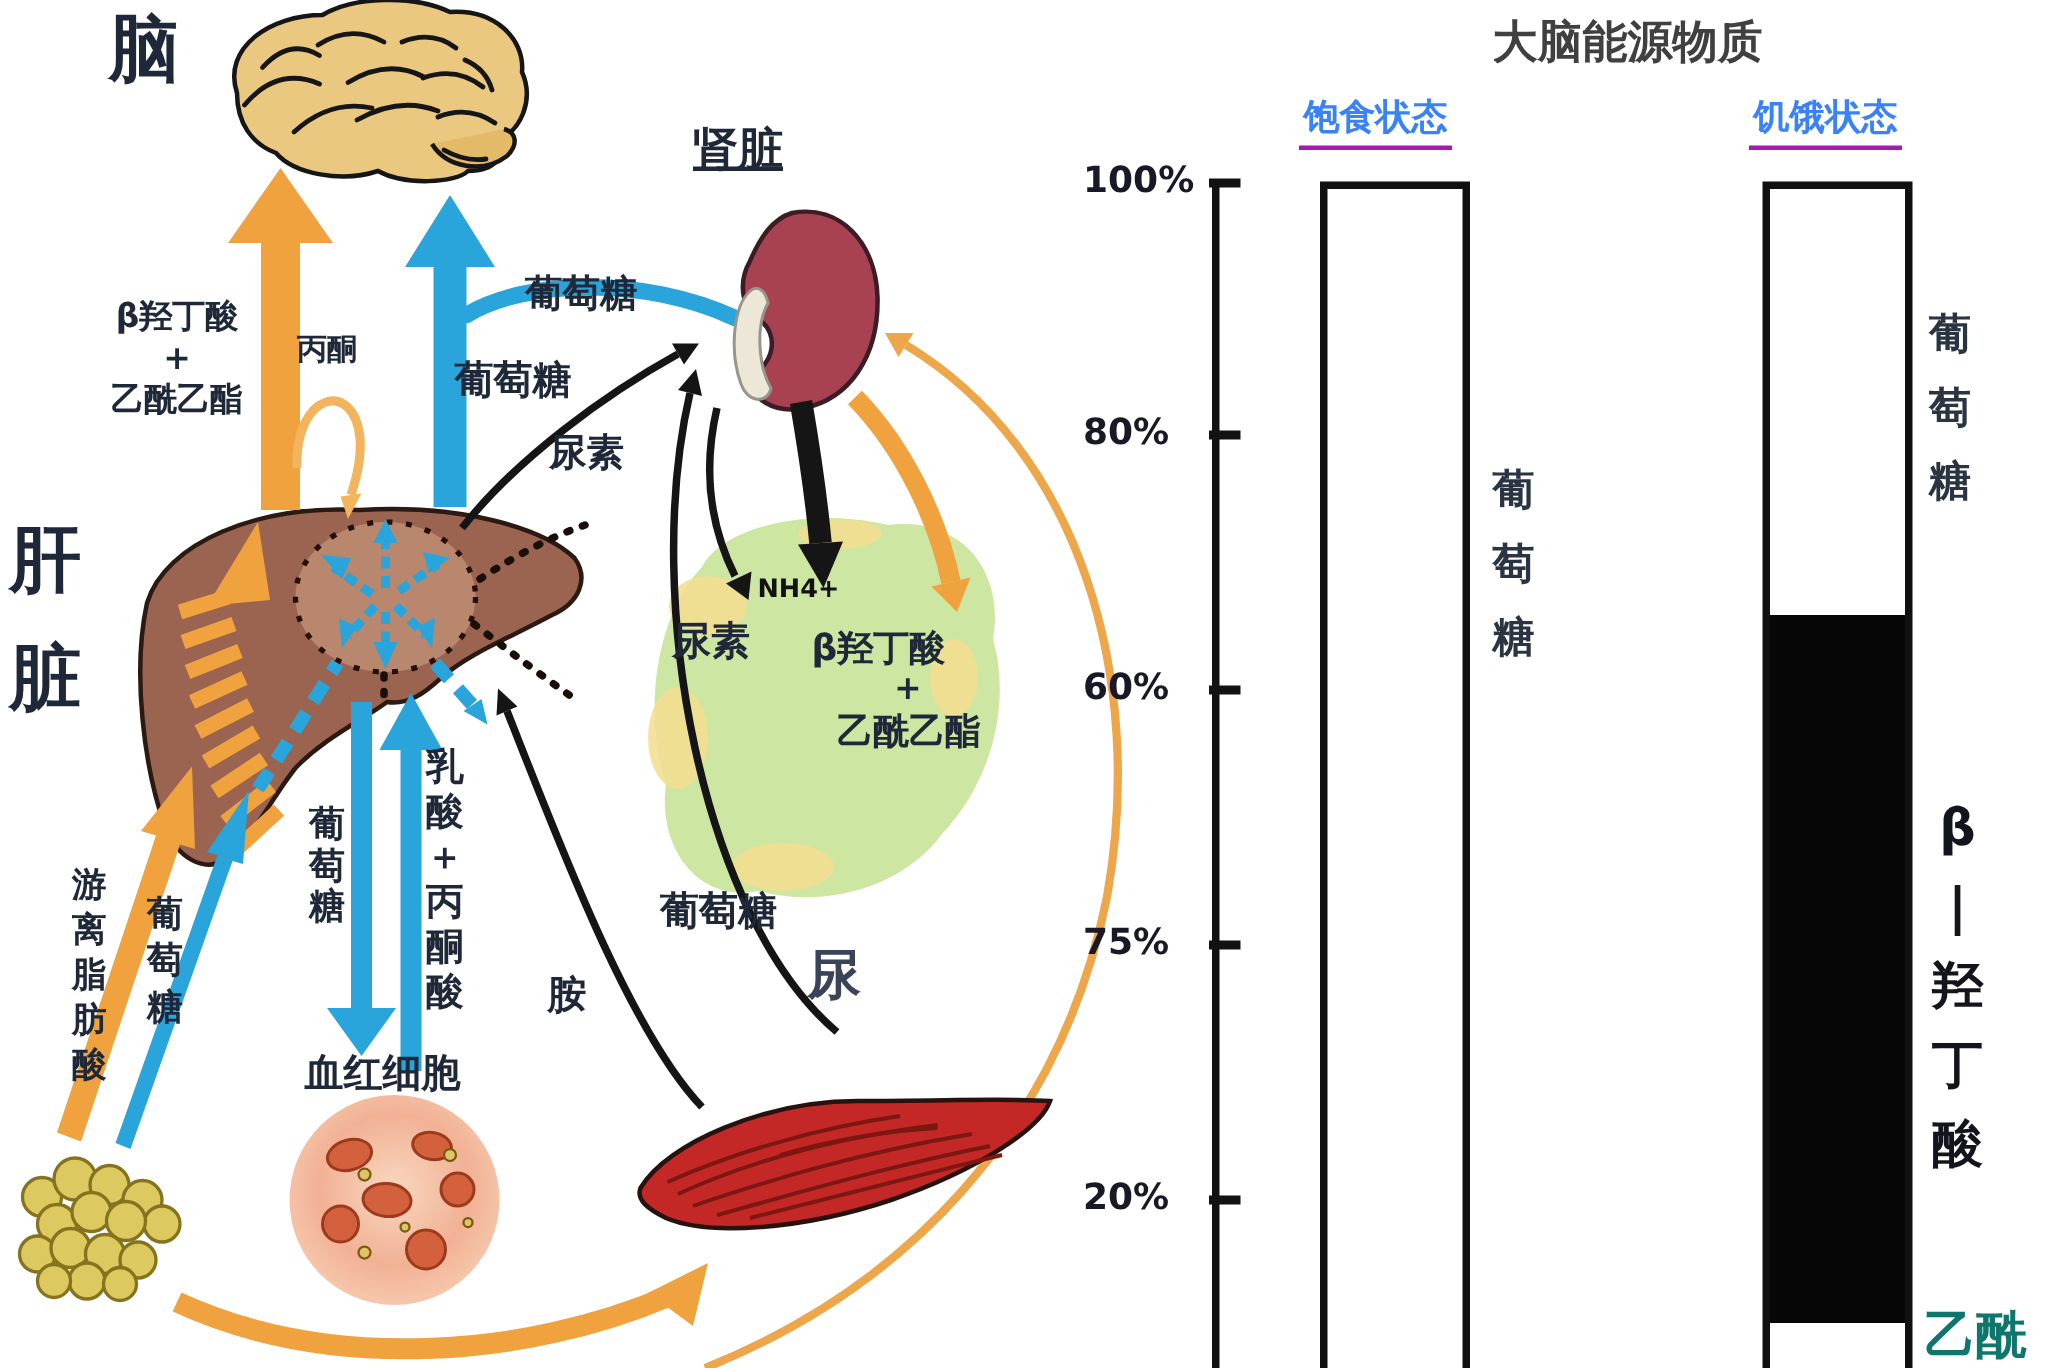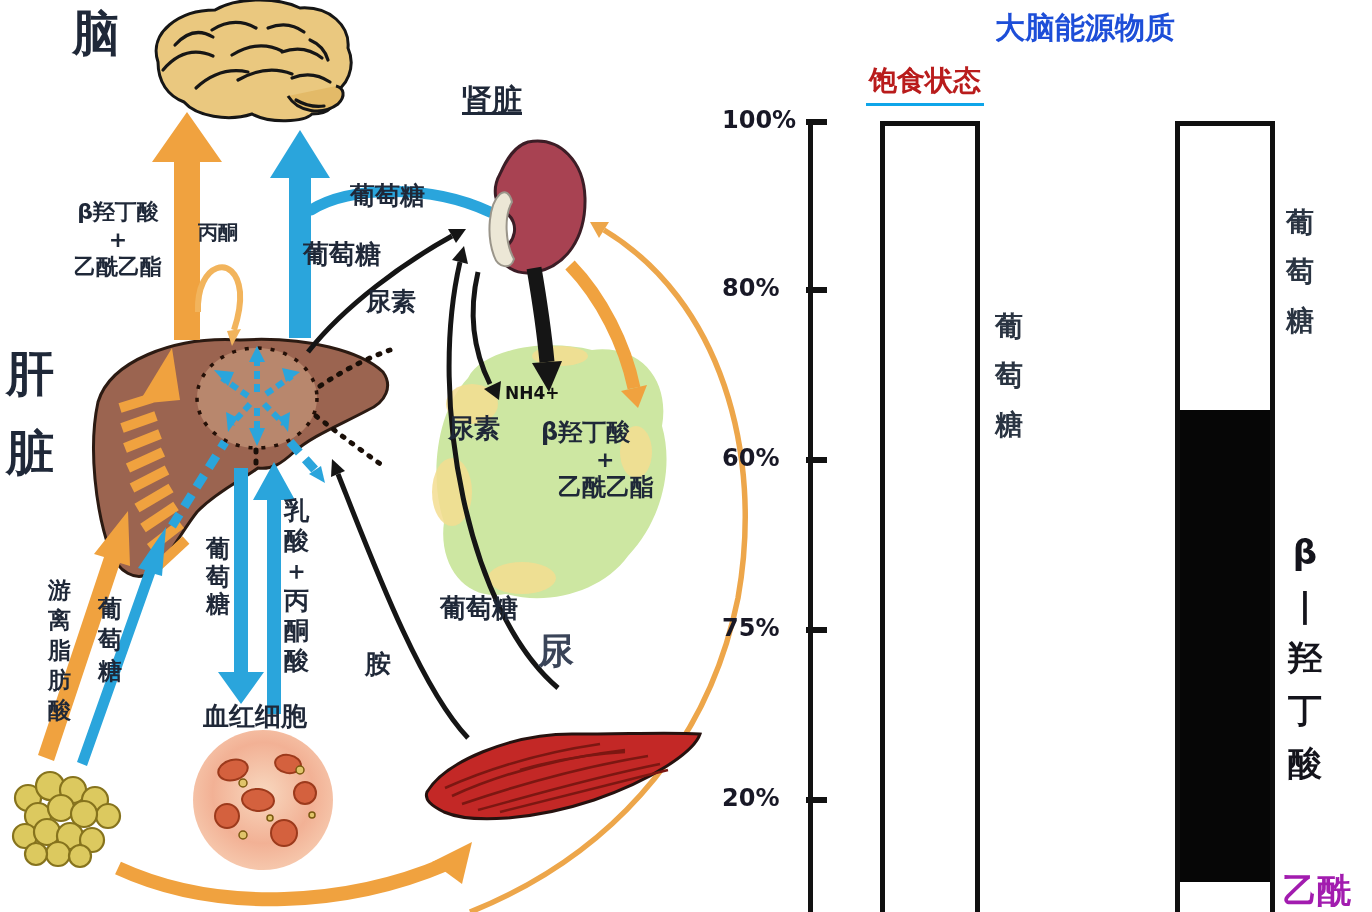--- a/index.html
+++ b/index.html
@@ -10,23 +10,23 @@
        text-align:center;line-height:1.3;}
   
   .axis-line{position:absolute;left:808px;top:120px;width:5px;height:792px;background:#121212;z-index:2;}
   .tick{position:absolute;left:806px;width:21px;height:6px;background:#121212;z-index:2;}
   .tick-lbl{position:absolute;left:722px;width:78px;font-size:24px;
             font-weight:bold;color:#181826;z-index:3;}
   .bar{position:absolute;top:121px;width:100px;height:800px;border:5px solid #101010;
        background:#fff;box-sizing:border-box;z-index:2;}
   .bar-seg-black{position:absolute;left:0;right:0;top:284px;height:472px;background:#060606;}
   .chart-title{position:absolute;left:930px;top:8px;width:310px;text-align:center;
-               font-size:30px;font-weight:bold;color:#1d4ed8;z-index:3;}
-  .col-header{position:absolute;top:62px;font-size:28px;font-weight:bold;color:#b91c1c;
-              border-bottom:3px solid #0ea5e9;padding:0 3px 3px 3px;z-index:3;}
+               font-size:30px;font-weight:bold;color:#404040;z-index:3;}
+  .col-header{position:absolute;top:62px;font-size:24px;font-weight:bold;color:#3b82f6;
+              border-bottom:3px solid #a21caf;padding:0 3px 3px 3px;z-index:3;}
   .vert{line-height:1.75;}
 </style>
 </head>
 <body>
 
 <div id="stage">
 
   <svg id="pathway-svg" width="770" height="912" viewBox="0 0 770 912">
 
     <defs>
@@ -253,20 +253,21 @@
 肪
 酸</div>
   <div class="lbl" style="left:98px;top:594px;font-size:24px;line-height:1.3;">葡
 萄
 糖</div>
   <div class="lbl" style="left:440px;top:592px;font-size:26px;">葡萄糖</div>
   <div class="lbl" style="left:365px;top:648px;font-size:26px;">胺</div>
 
   <div class="chart-title">大脑能源物质</div>
   <div class="col-header" style="left:866px;">饱食状态</div>
+  <div class="col-header" style="left:1166px;">饥饿状态</div>
 
   <div class="axis-line"></div>
   <div class="tick" style="top:119px;"></div>
   <div class="tick" style="top:287px;"></div>
   <div class="tick" style="top:457px;"></div>
   <div class="tick" style="top:627px;"></div>
   <div class="tick" style="top:797px;"></div>
 
   <div class="tick-lbl" style="top:106px;">100%</div>
   <div class="tick-lbl" style="top:274px;">80%</div>
@@ -283,15 +284,15 @@
 萄
 糖</div>
   <div class="lbl vert" style="left:1286px;top:198px;font-size:28px;color:#2a3442;">葡
 萄
 糖</div>
   <div class="lbl" style="left:1288px;top:526px;font-size:34px;line-height:1.55;color:#14141c;">β
 |
 羟
 丁
 酸</div>
-  <div class="lbl" style="left:1283px;top:868px;font-size:34px;color:#a21caf;">乙酰</div>
+  <div class="lbl" style="left:1283px;top:868px;font-size:34px;color:#0f766e;">乙酰</div>
 
 </div>
 
 </body></html>

